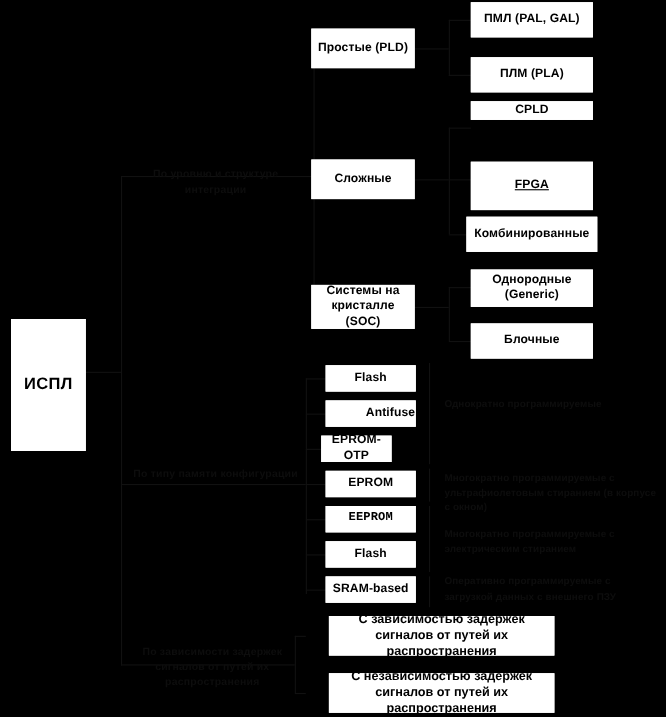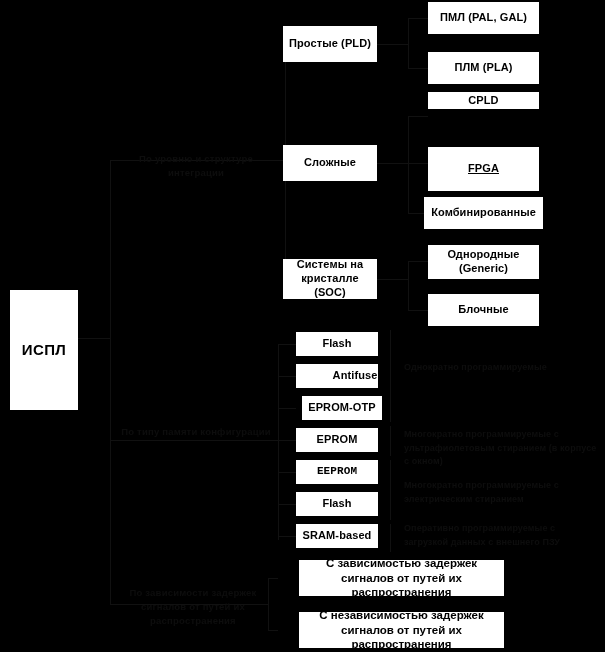--- a/index.html
+++ b/index.html
@@ -154,21 +154,21 @@
   <div class="box" style="left:424px;top:197px;width:119px;height:32px;">Комбинированные</div>
 
   <div class="box" style="left:428px;top:245px;width:111px;height:34px;">Однородные (Generic)</div>
 
   <div class="box" style="left:428px;top:294px;width:111px;height:32px;">Блочные</div>
 
   <div class="box" style="left:296px;top:332px;width:82px;height:24px;">Flash</div>
 
   <div class="box" style="left:296px;top:364px;width:82px;height:24px;padding-left:40px;">Antifuse</div>
 
-  <div class="box" style="left:302px;top:396px;width:80px;height:24px;">EPROM-OTP</div>
+  <div class="box" style="left:292px;top:396px;width:64px;height:24px;">EPROM-OTP</div>
 
   <div class="box" style="left:296px;top:428px;width:82px;height:24px;">EPROM</div>
 
   <div class="box" style="left:296px;top:460px;width:82px;height:24px;font-family:Liberation Mono, monospace;">EEPROM</div>
 
   <div class="box" style="left:296px;top:492px;width:82px;height:24px;">Flash</div>
 
   <div class="box" style="left:296px;top:524px;width:82px;height:24px;">SRAM-based</div>
 
   <div class="box wide" style="left:275px;top:560px;width:205px;height:36px;">С зависимостью задержек сигналов от путей их распространения</div>

